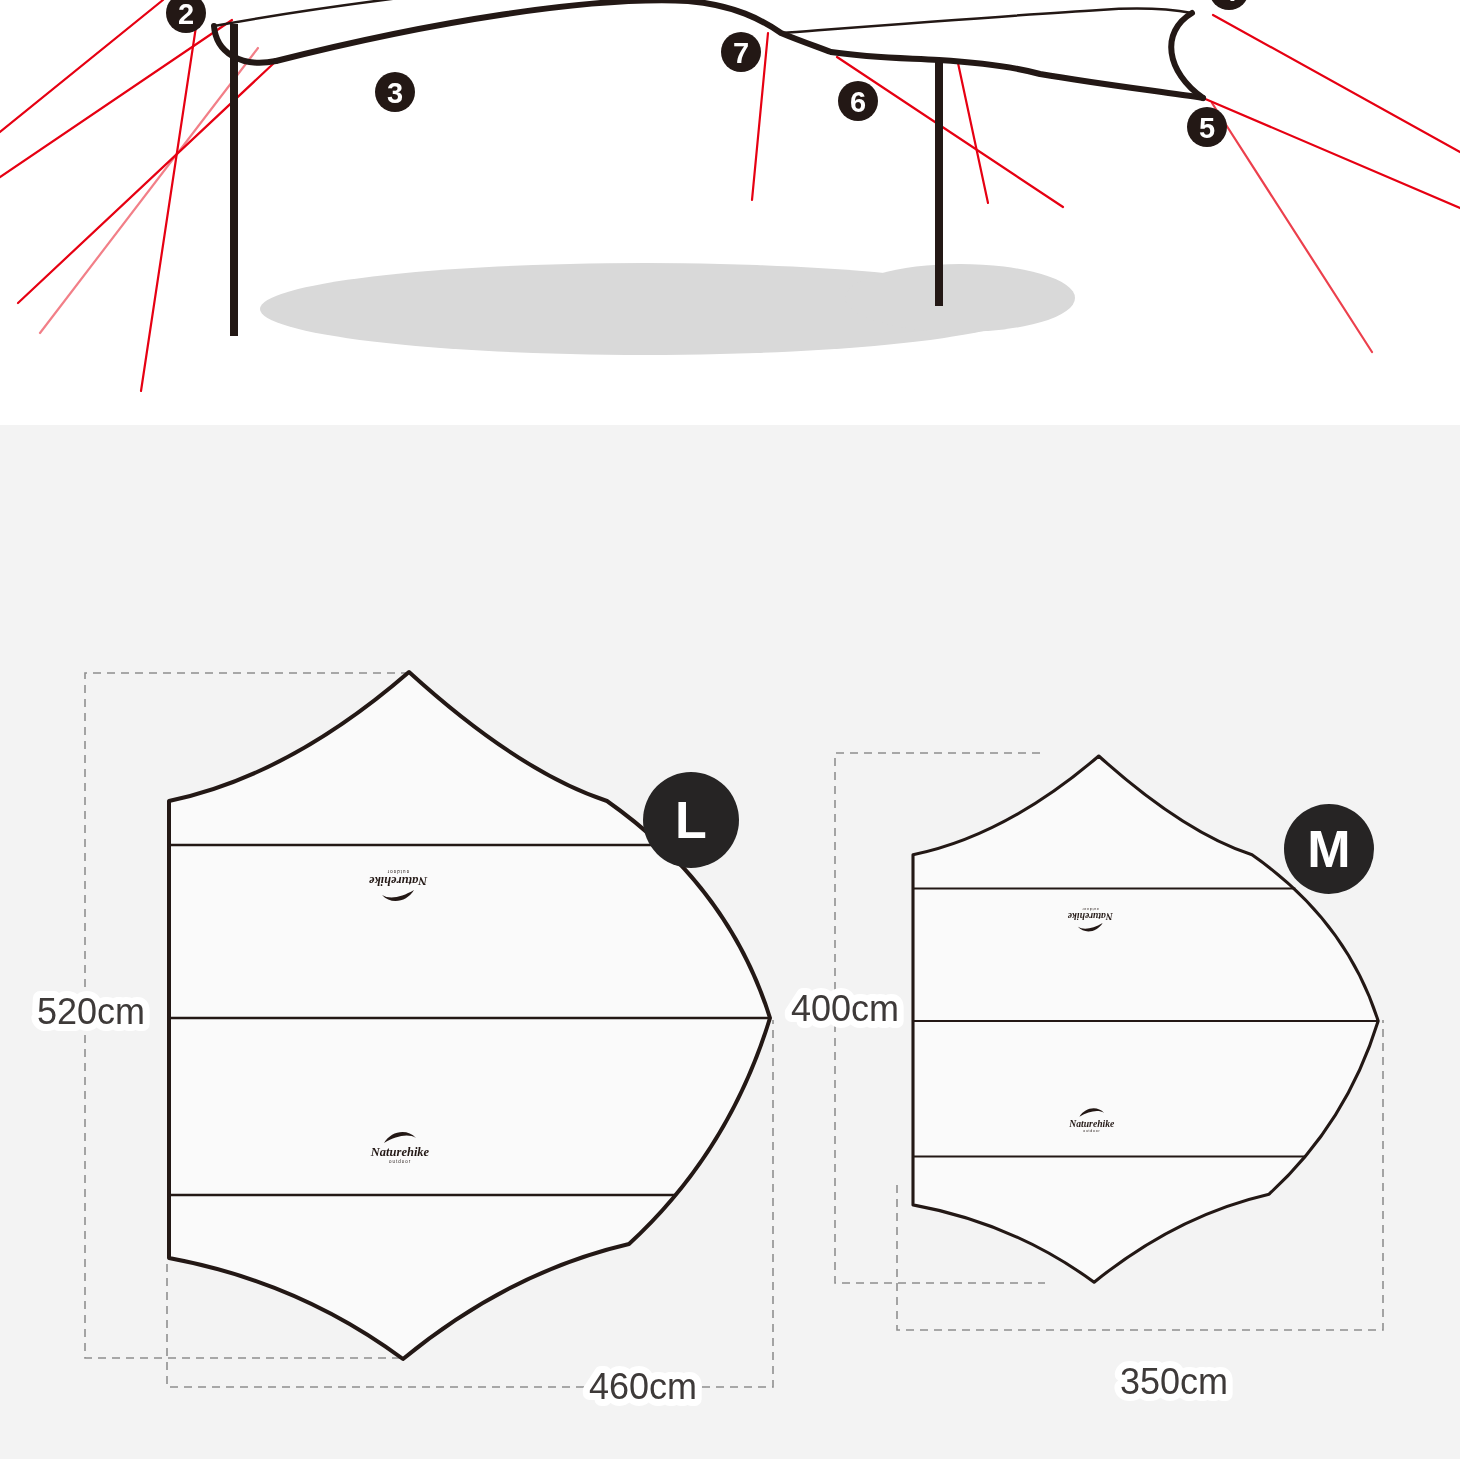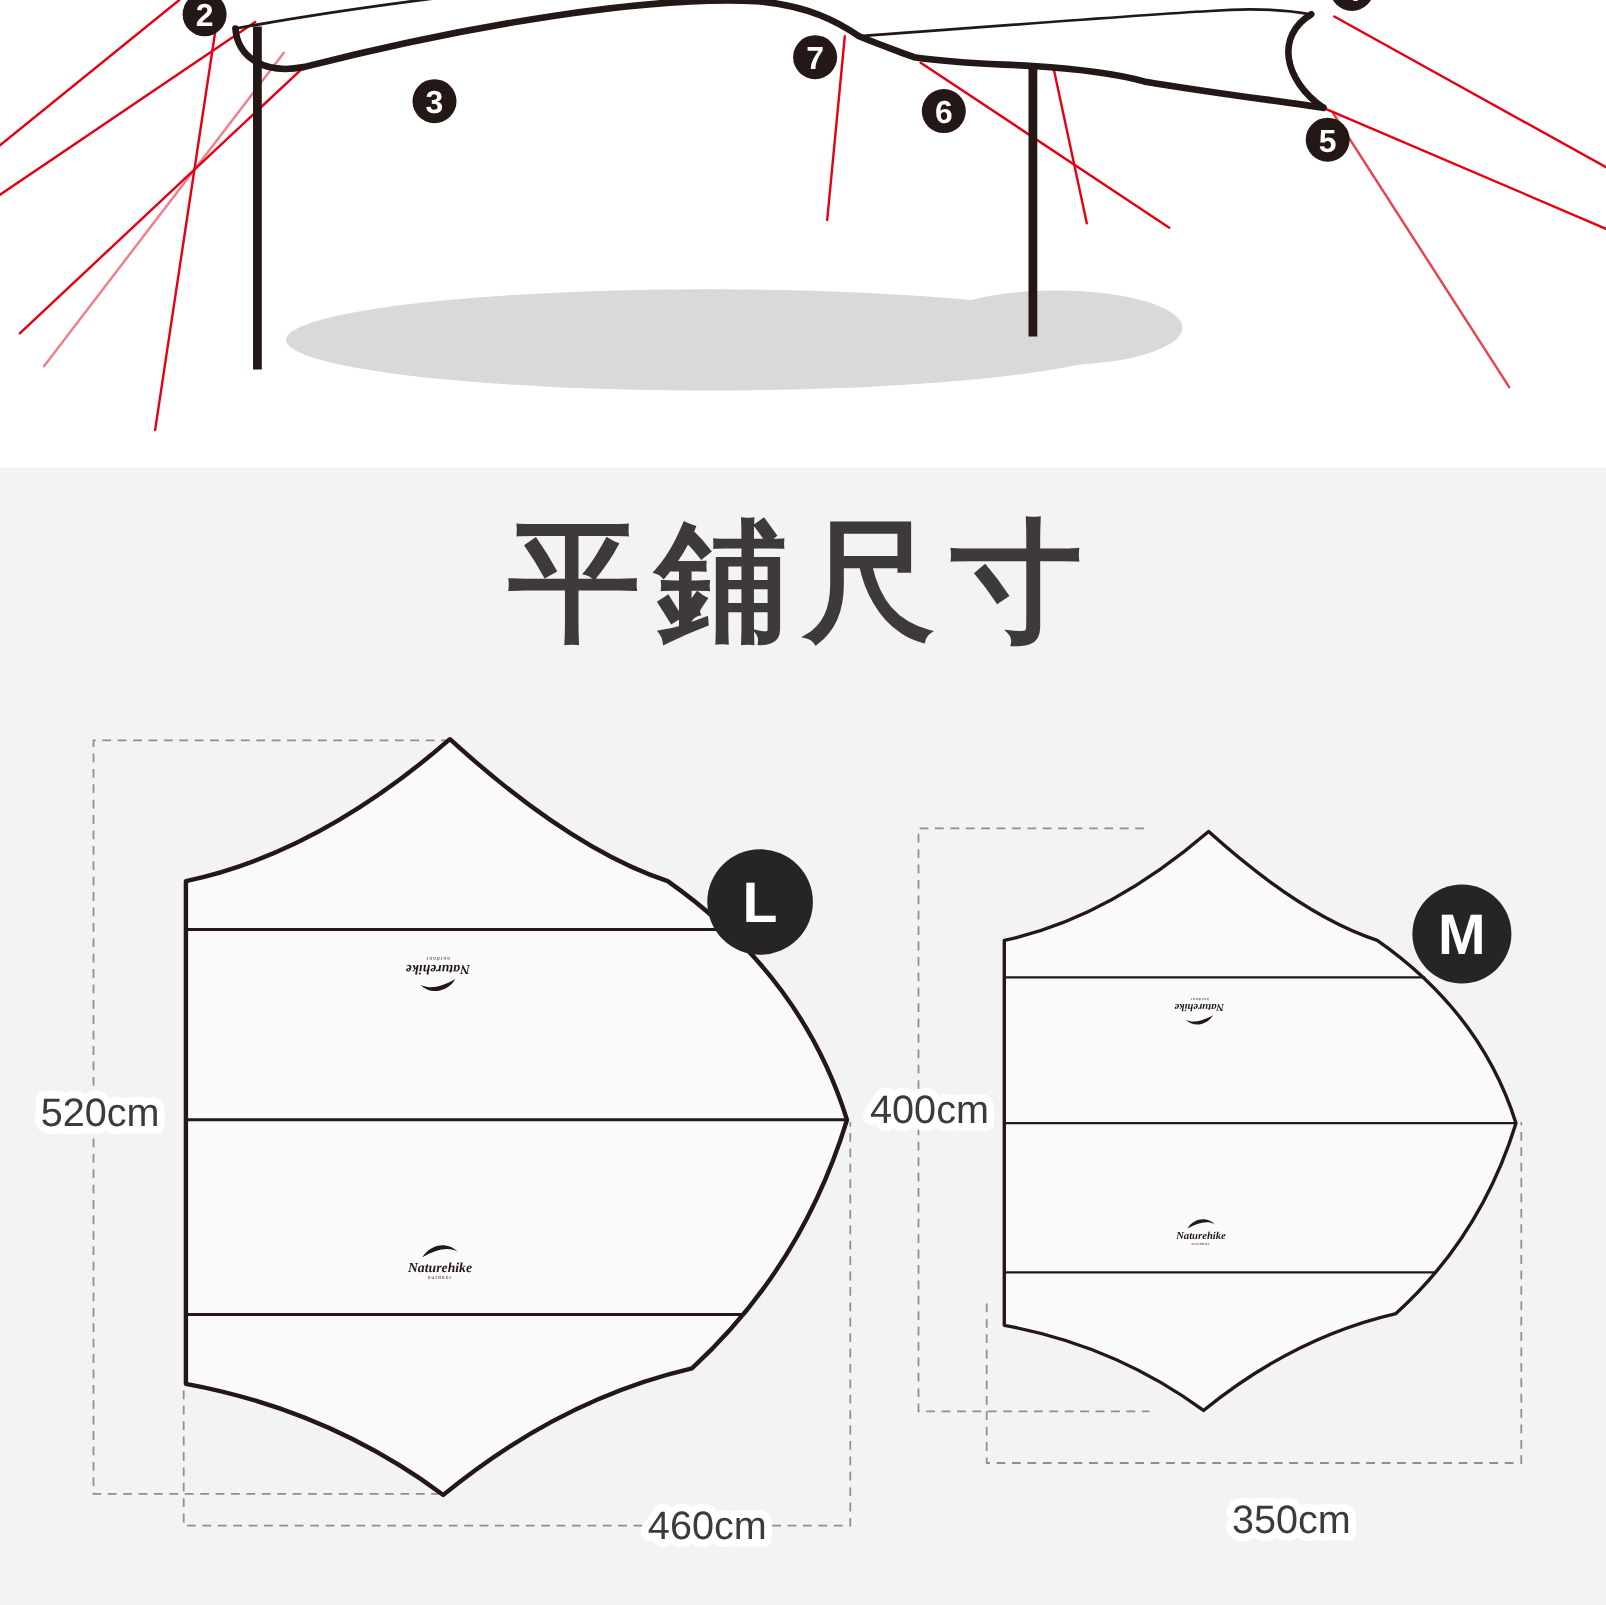--- a/index.html
+++ b/index.html
@@ -92,21 +92,20 @@
         <text class="badge-num" x="1207" y="138">5</text>
       </g>
       <g>
         <circle class="badge-circle" cx="1229" cy="-10" r="20"></circle>
         <text class="badge-num" x="1229" y="1">4</text>
       </g>
     </g>
   </svg>
 
   <div class="panel"></div>
-  <div class="panel-title">平鋪尺寸</div>
 
   <svg class="diagram-svg" viewBox="0 425 1460 1034">
     <defs>
       <path id="tarp-shape" d="M 240,0 Q 120,104 0,129 L 0,586 Q 130,610 234,687 Q 340,600 460,572 Q 560,480 601,346 Q 560,215 438,129 Q 350,100 240,0 Z"></path>
       <g id="tarp-seams">
         <line class="seam" x1="0" y1="173" x2="494" y2="173"></line>
         <line class="seam" x1="0" y1="346" x2="601" y2="346"></line>
         <line class="seam" x1="0" y1="523" x2="506" y2="523"></line>
       </g>
       <path id="logo-swoosh" d="M -16,-2 C -9,-14 7,-17 16,-7 C 8,-12 -4,-9 -16,-2 Z"></path>

